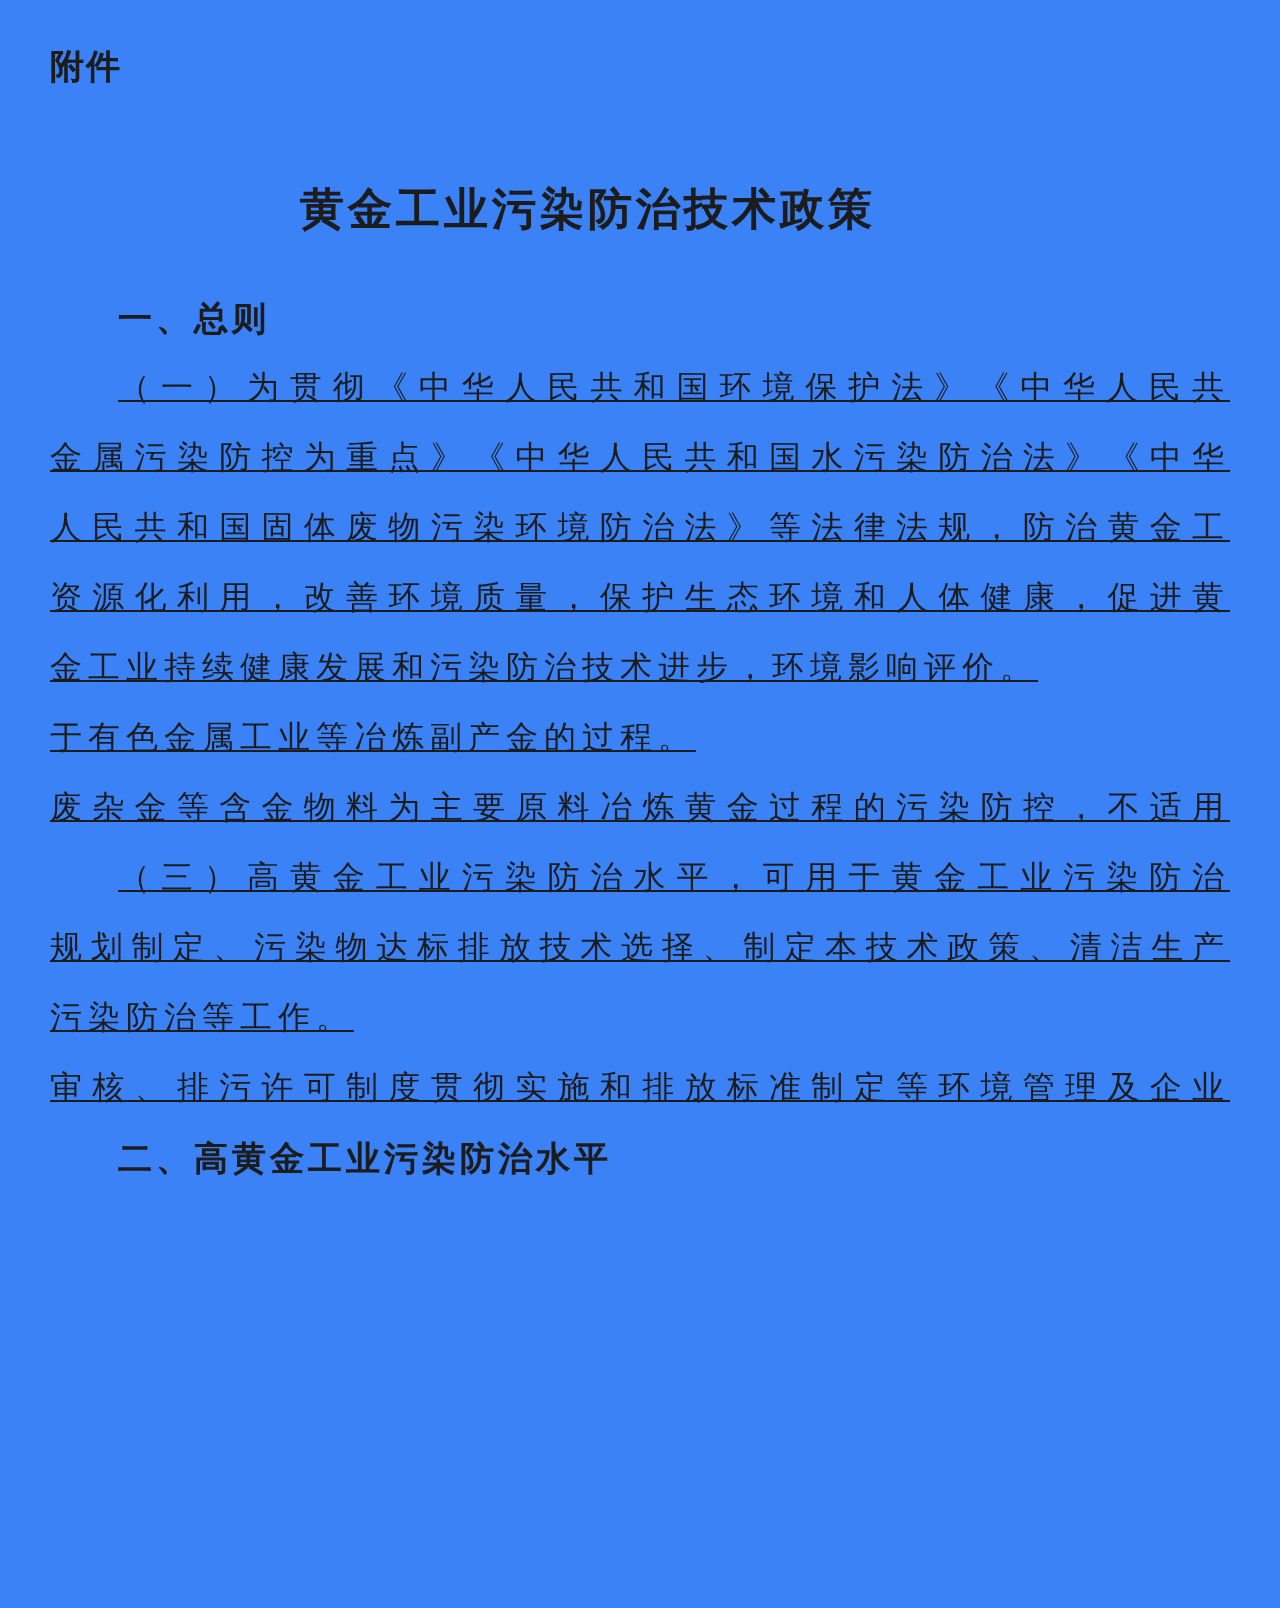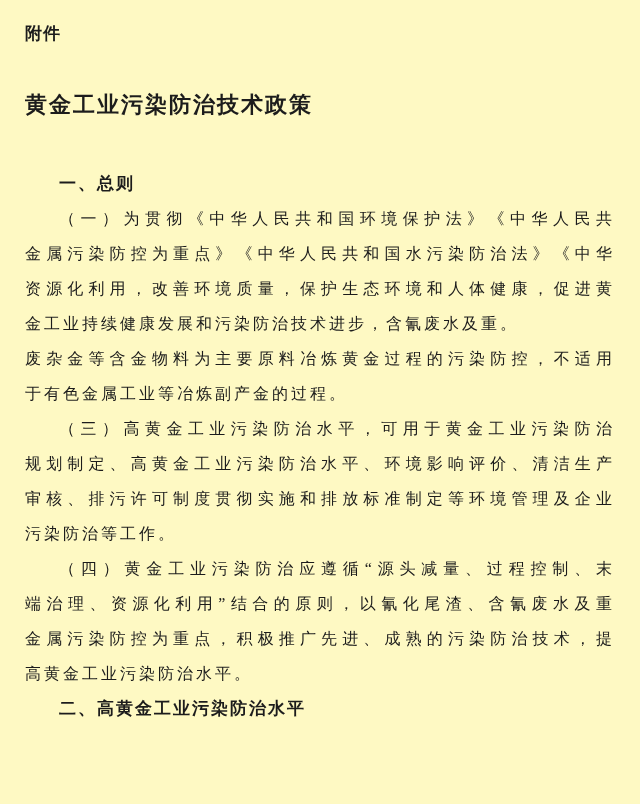--- a/index.html
+++ b/index.html
@@ -5,57 +5,59 @@
   html, body {
     margin: 0;
     padding: 0;
     background: #ffffff;
   }
   .page {
     position: relative;
     width: 640px;
     height: 804px;
     margin: 0;
-    background: #fef9c3;
+    background: #3b82f6;
     color: #1c1c1c;
     font-family: "Liberation Serif", "DejaVu Serif", serif;
     overflow: hidden;
     box-sizing: border-box;
     padding: 0 25px;
   }
   .attachment {
     padding-top: 24px;
     font-size: 17px;
     font-weight: bold;
     letter-spacing: 1px;
     line-height: 20px;
     font-family: "Liberation Sans", "DejaVu Sans", sans-serif;
   }
   .doc-title {
     margin-top: 49px;
+    text-align: center;
     padding-right: 52px; 
     font-size: 22px;
     font-weight: bold;
     letter-spacing: 2px;
     line-height: 24px;
     font-family: "Liberation Sans", "DejaVu Sans", sans-serif;
   }
   .doc-body {
-    margin-top: 49px;
+    margin-top: 25px;
   }
   .sec-heading {
     font-size: 17px;
     font-weight: bold;
     line-height: 35px;
     text-indent: 34px;
     letter-spacing: 2px;
     font-family: "Liberation Sans", "DejaVu Sans", sans-serif;
   }
   .paragraph {
     margin: 0;
+    text-decoration: underline;
   }
   .line {
     font-size: 16px;
     line-height: 35px;
     letter-spacing: 3px;
     text-align: justify;
     text-align-last: justify;
     white-space: nowrap;
   }
   .line.first {
@@ -69,34 +71,29 @@
 <body>
 
 <div class="page">
   <div class="attachment">附件</div>
   <div class="doc-title">黄金工业污染防治技术政策</div>
   <div class="doc-body">
       <div class="sec-heading">一、总则</div>
       <div class="paragraph">
         <div class="line first">（一）为贯彻《中华人民共和国环境保护法》《中华人民共</div>
         <div class="line">金属污染防控为重点》《中华人民共和国水污染防治法》《中华</div>
+        <div class="line">人民共和国固体废物污染环境防治法》等法律法规，防治黄金工</div>
         <div class="line">资源化利用，改善环境质量，保护生态环境和人体健康，促进黄</div>
-        <div class="line last">金工业持续健康发展和污染防治技术进步，含氰废水及重。</div>
+        <div class="line last">金工业持续健康发展和污染防治技术进步，环境影响评价。</div>
       </div>
       <div class="paragraph">
+        <div class="line last">于有色金属工业等冶炼副产金的过程。</div>
         <div class="line">废杂金等含金物料为主要原料冶炼黄金过程的污染防控，不适用</div>
-        <div class="line last">于有色金属工业等冶炼副产金的过程。</div>
       </div>
       <div class="paragraph">
         <div class="line first">（三）高黄金工业污染防治水平，可用于黄金工业污染防治</div>
-        <div class="line">规划制定、高黄金工业污染防治水平、环境影响评价、清洁生产</div>
+        <div class="line">规划制定、污染物达标排放技术选择、制定本技术政策、清洁生产</div>
+        <div class="line last">污染防治等工作。</div>
         <div class="line">审核、排污许可制度贯彻实施和排放标准制定等环境管理及企业</div>
-        <div class="line last">污染防治等工作。</div>
-      </div>
-      <div class="paragraph">
-        <div class="line first">（四）黄金工业污染防治应遵循“源头减量、过程控制、末</div>
-        <div class="line">端治理、资源化利用”结合的原则，以氰化尾渣、含氰废水及重</div>
-        <div class="line">金属污染防控为重点，积极推广先进、成熟的污染防治技术，提</div>
-        <div class="line last">高黄金工业污染防治水平。</div>
       </div>
       <div class="sec-heading">二、高黄金工业污染防治水平</div>
     </div>
 </div>
 
 </body></html>

